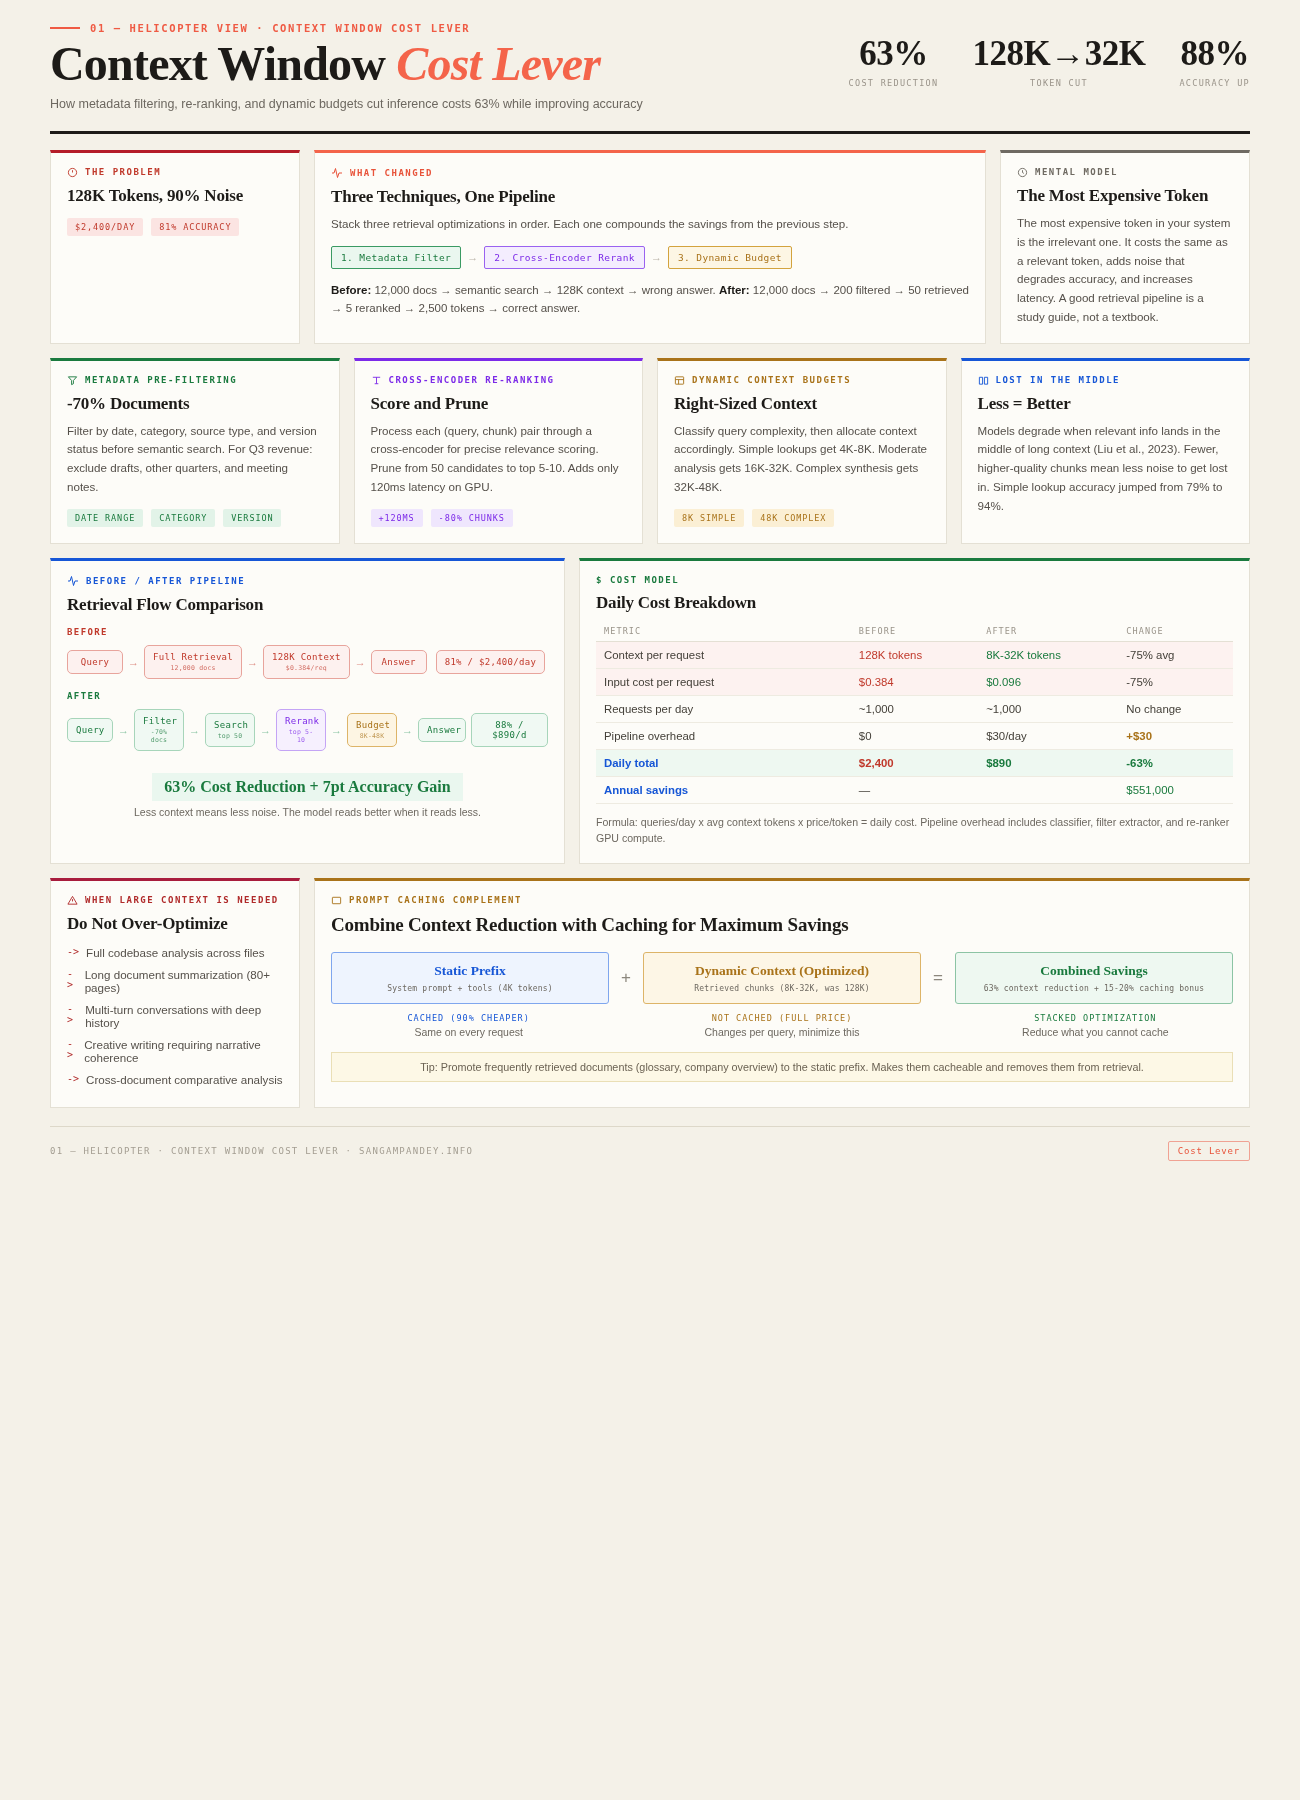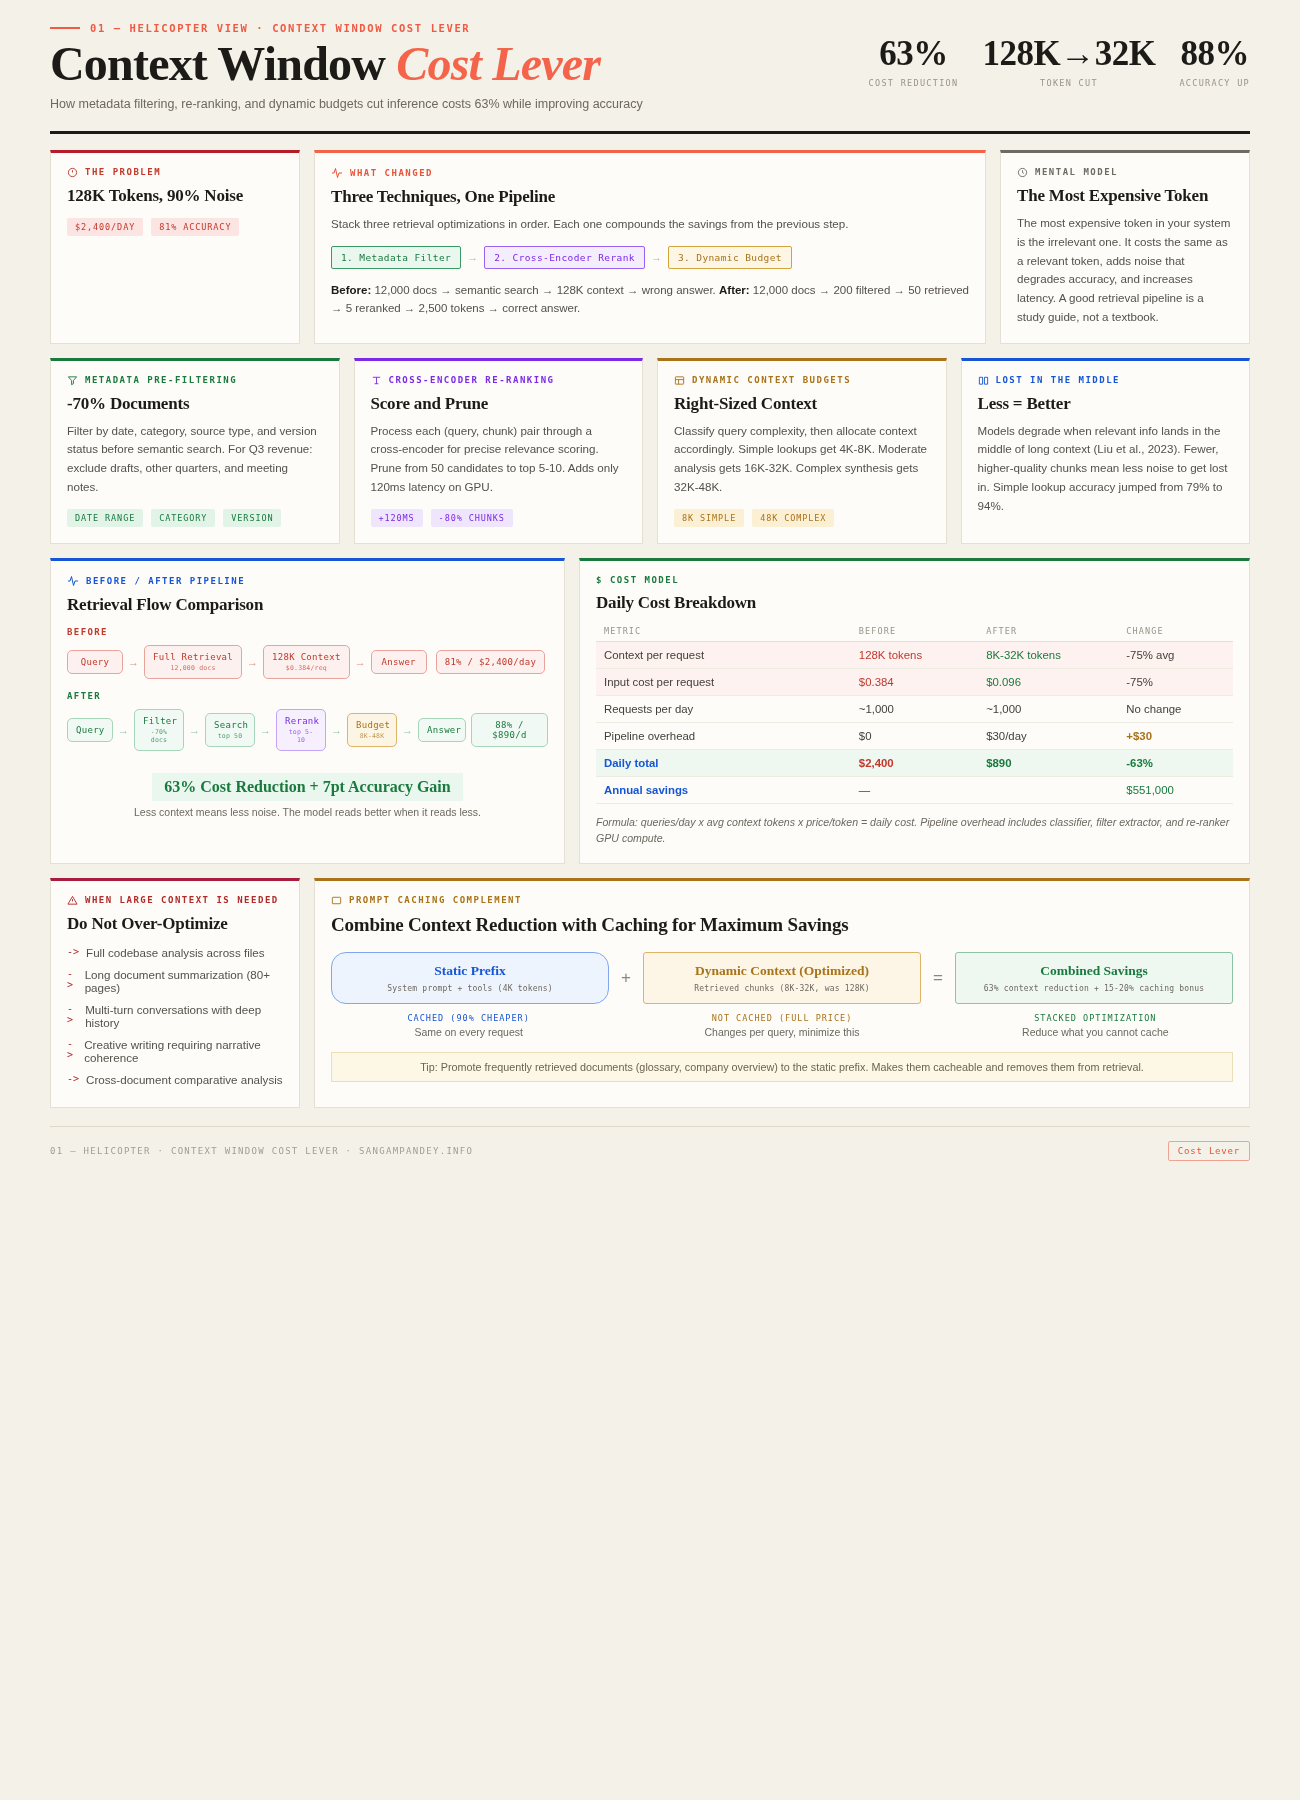--- a/index.html
+++ b/index.html
@@ -17,21 +17,21 @@
             padding: 22px 0 14px 0; }
   .eyebrow { display: flex; align-items: center; gap: 10px; margin-bottom: 6px; }
   .eyebrow-rule { width: 30px; height: 2px; background: #ef5a43; display: block; }
   .eyebrow-text { font-family: "DejaVu Sans Mono", monospace; font-size: 10.5px;
                   letter-spacing: 1.6px; color: #ef5a43; font-weight: 700; }
   .title { font-family: "Liberation Serif", serif; font-weight: 700;
            font-size: 48px; line-height: 1.02; letter-spacing: -0.8px; color: #1d1b18; }
   .title .accent { color: #f4644a; font-style: italic; }
   .subtitle { font-size: 12.5px; color: #6d6860; margin-top: 8px; }
 
-  .stats { display: flex; gap: 24px; align-items: center; padding-top: 14px; }
+  .stats { display: flex; gap: 34px; align-items: center; padding-top: 14px; }
   .stat { text-align: center; }
   .stat-val { font-family: "Liberation Serif", serif; font-weight: 700;
               font-size: 35px; color: #1d1b18; letter-spacing: -0.5px; line-height: 1; }
   .stat-lbl { font-family: "DejaVu Sans Mono", monospace; font-size: 8.5px;
               letter-spacing: 1.3px; color: #9a948a; margin-top: 7px; }
 
   .rule-top { height: 3px; background: #1d1b18; margin: 6px 0 16px 0; }
 
   
   .row { display: flex; gap: 14px; margin-bottom: 14px; }
@@ -102,36 +102,36 @@
   thead th { font-family:"DejaVu Sans Mono", monospace; font-size:8.5px;
              letter-spacing:1.1px; color:#9a948a; text-align:left;
              padding:5px 8px; font-weight:400; border-bottom:1px solid #e4e0d4; }
   tbody td { font-size:11.4px; padding:7px 8px; border-bottom:1px solid #eeebe1;
              color:#444039; }
   tr.r-pink { background:#fdf2f0; }
   tr.r-mint { background:#eef8f1; }
   tr.r-mint td { font-weight:700; }
   .v-red{color:#c0392b}.v-green{color:#1a7a3e}.v-amber{color:#a9731a;font-weight:700}
   .v-bluebold{color:#1656d6;font-weight:700}
-  .formula { font-size:10.6px; color:#6d6860; font-style:italic; margin-top:10px;
+  .formula { font-size:10.6px; color:#6d6860; margin-top:10px;
              line-height:1.55; }
 
   
   .arrow-list { margin-top:4px; }
   .arrow-list li { list-style:none; font-size:11.6px; color:#55504a;
                    padding:4.5px 0; display:flex; gap:7px; }
   .arrow-list .ar { font-family:"DejaVu Sans Mono", monospace; color:#b02a2a; font-size:10px; }
 
   
   .cache-row { display:flex; align-items:center; gap:12px; margin-top:16px; }
   .cbox { flex:1; border:1px solid; border-radius:3px; padding:10px 8px; text-align:center; }
   .cbox-t { font-family:"Liberation Serif", serif; font-weight:700; font-size:13.5px; }
   .cbox-s { font-family:"DejaVu Sans Mono", monospace; font-size:8px; margin-top:5px;
             color:#6d6860; letter-spacing:0.2px; }
-  .cb-blue { border-color:#7fa6ee; background:#eef4fe;border-radius:15px; } .cb-blue .cbox-t{color:#1656d6}
+  .cb-blue { border-color:#7fa6ee; background:#eef4fe; } .cb-blue .cbox-t{color:#1656d6}
   .cb-amber{ border-color:#ddb468; background:#fdf6e6; } .cb-amber .cbox-t{color:#a9731a}
   .cb-green{ border-color:#8cc4a4; background:#eef8f1; } .cb-green .cbox-t{color:#1a7a3e}
   .op { font-size:17px; color:#8c877d; }
   .cache-caps { display:flex; gap:12px; margin-top:9px; }
   .ccap { flex:1; text-align:center; }
   .ccap-h { font-family:"DejaVu Sans Mono", monospace; font-size:8.5px;
             letter-spacing:1px; }
   .ccap-p { font-size:10.5px; color:#6d6860; margin-top:3px; }
   .op-sp { width:14px; }
   .tip { margin-top:14px; background:#fdf8e6; border:1px solid #eadfb6;

